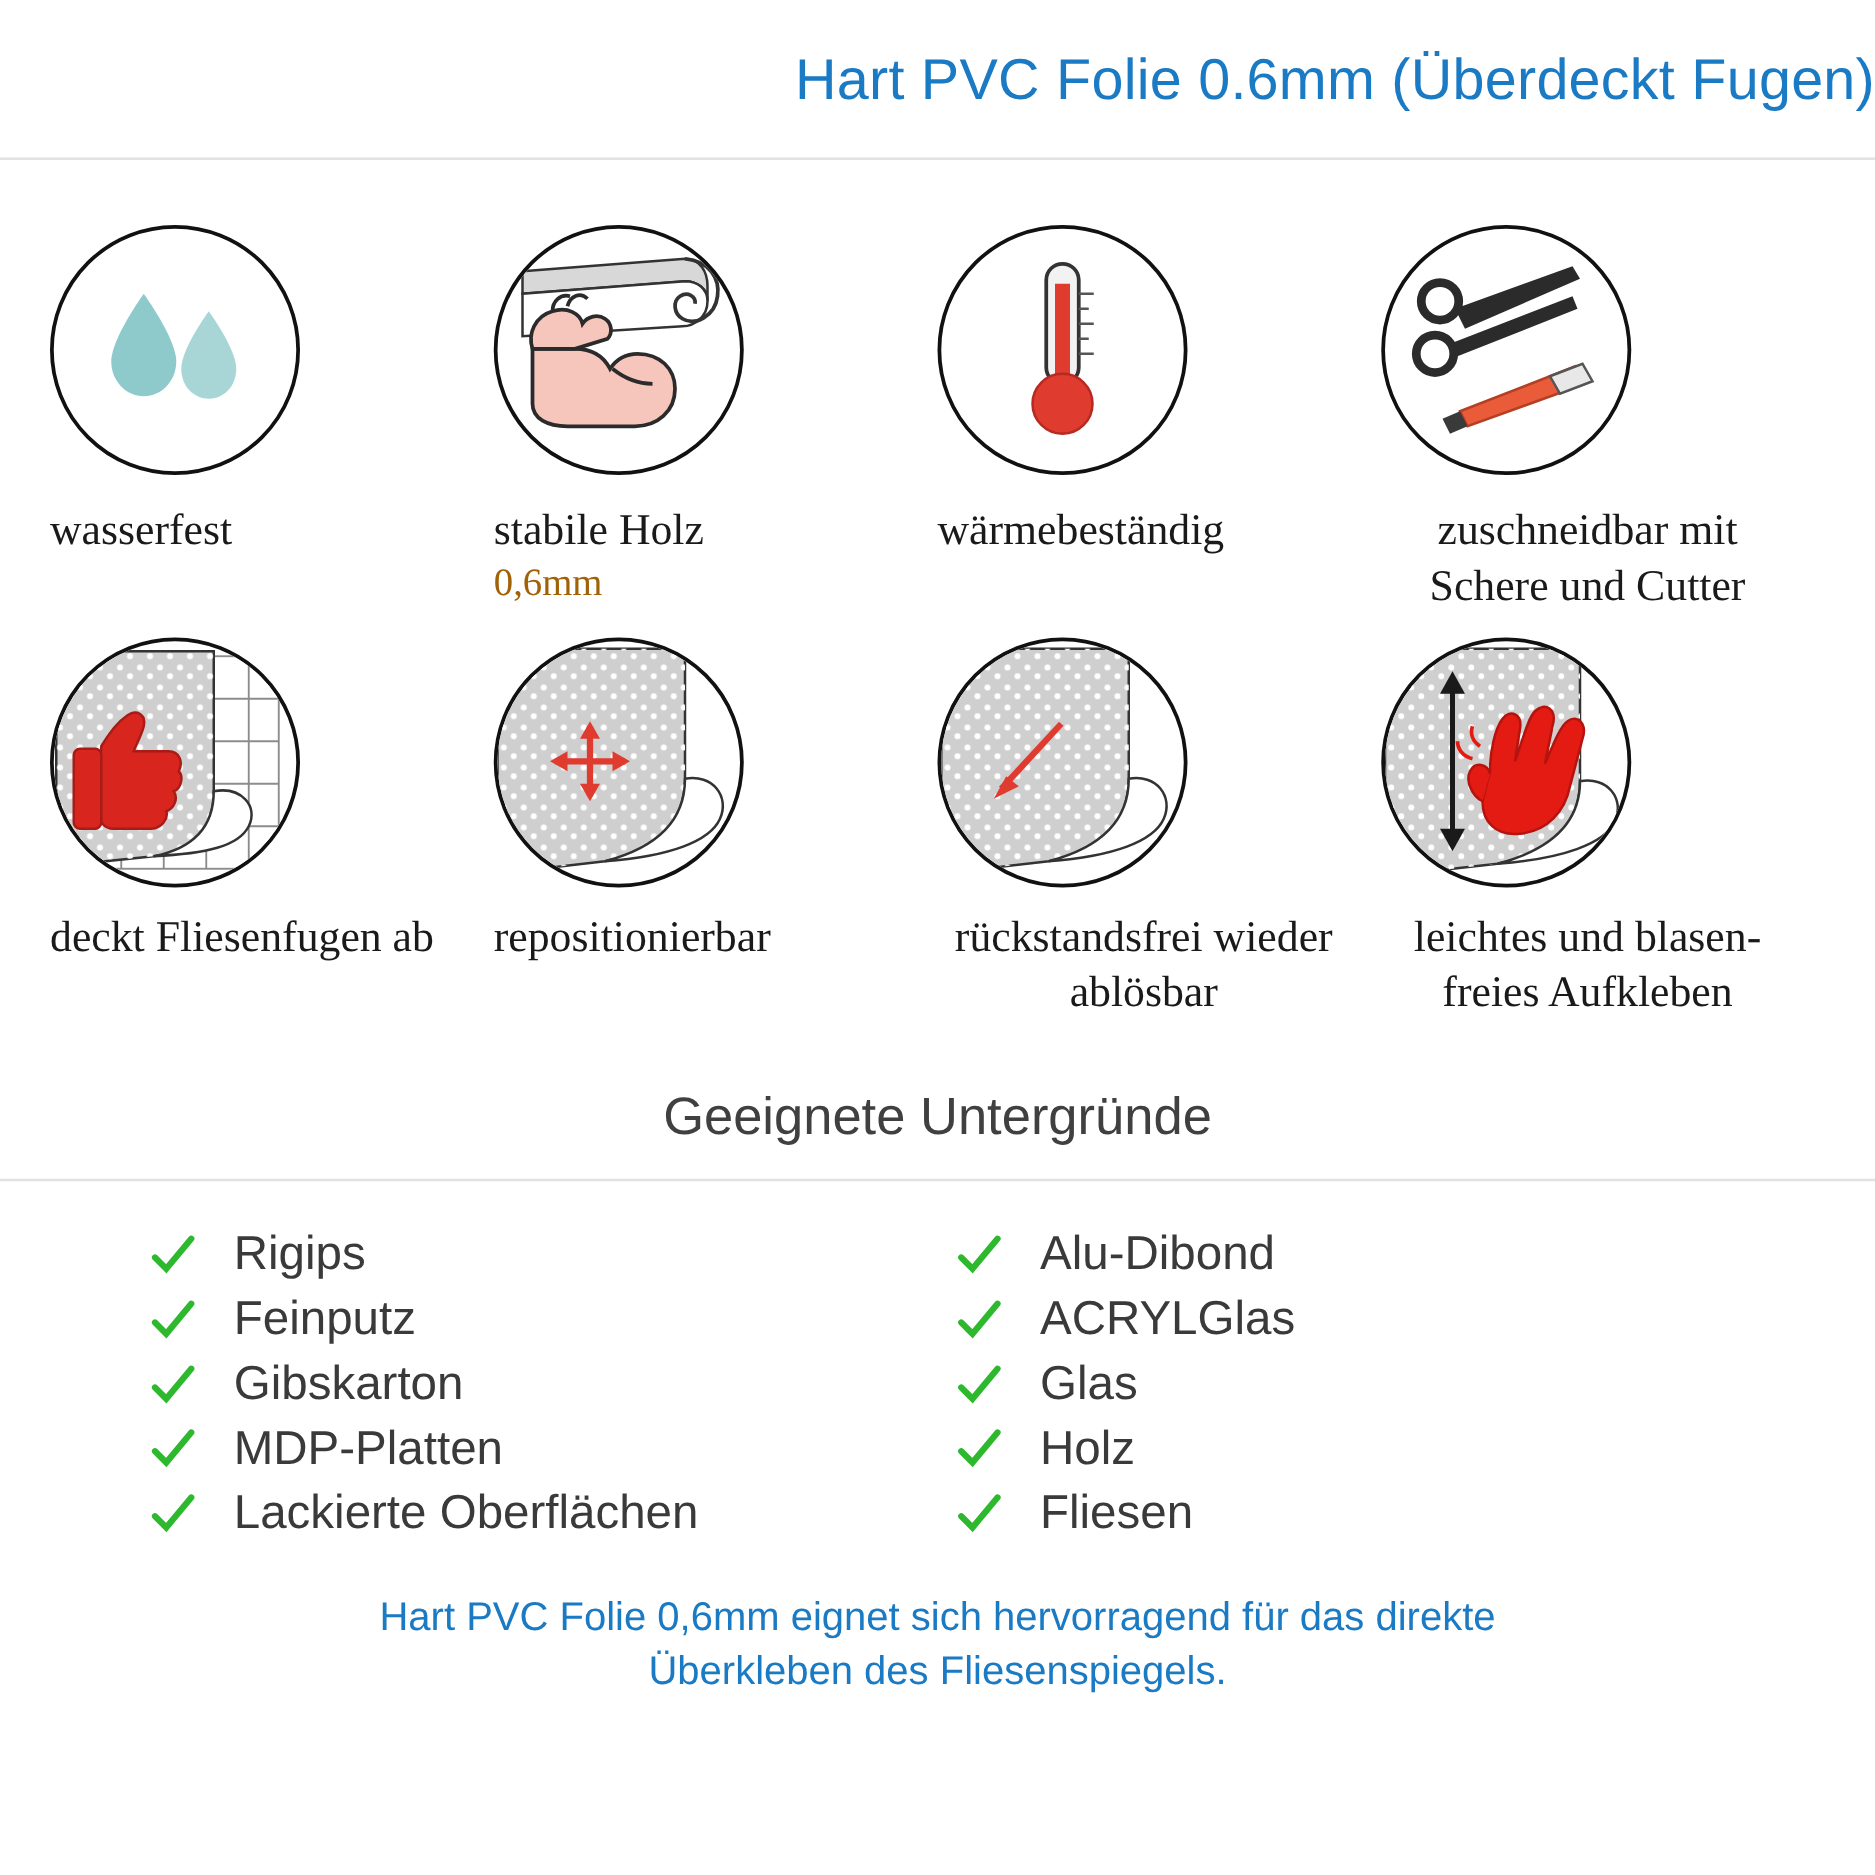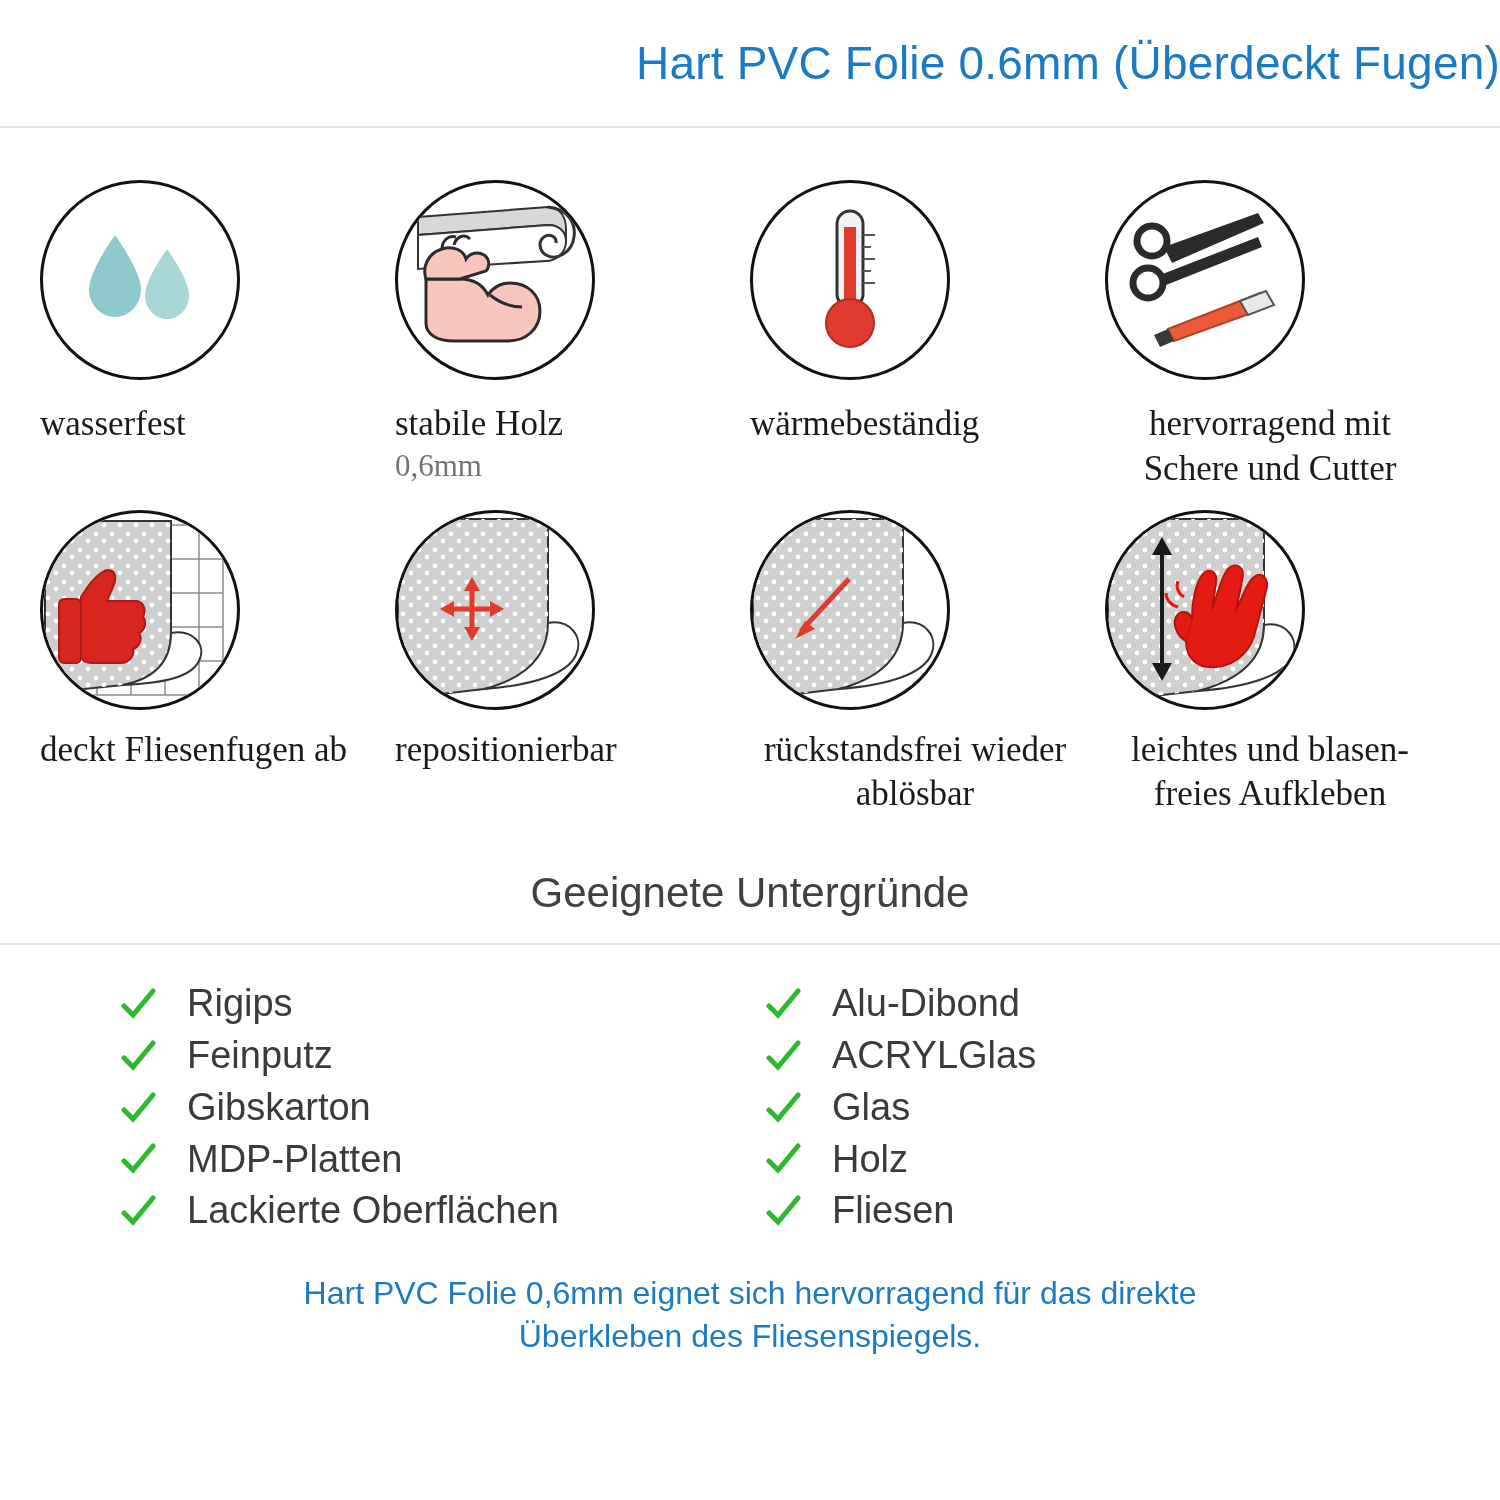--- a/index.html
+++ b/index.html
@@ -70,21 +70,21 @@
     font-family: "Liberation Serif", serif;
     font-size: 35px;
     line-height: 1.28;
     text-align: center;
     color: #1a1a1a;
     max-width: 330px;
   }
   .feature-sub {
     font-family: "Liberation Serif", serif;
     font-size: 31px;
-    color: #737373;
+    color: #a16207;
     text-align: center;
     line-height: 1.2;
   }
   .row2 .feature-label {
     margin-top: 18px;
   }
 
   
   .subheading-wrap {
     margin-top: 52px;
@@ -210,21 +210,21 @@
           <path d="M56 64 L150 30 L156 40 L64 80 Z" fill="#2b2b2b"></path>
           <path d="M52 92 L150 54 L154 64 L58 102 Z" fill="#2b2b2b"></path>
           <circle cx="44" cy="58" r="15" fill="none" stroke="#2b2b2b" stroke-width="7"></circle>
           <circle cx="40" cy="100" r="15" fill="none" stroke="#2b2b2b" stroke-width="7"></circle>
 
           <path d="M60 146 L132 118 L152 110 L160 124 L138 132 L66 158 Z" fill="#ea5b3a" stroke="#b43f23" stroke-width="2"></path>
           <path d="M132 118 L158 108 L166 122 L140 132 Z" fill="#e8e8e8" stroke="#555" stroke-width="2"></path>
           <path d="M60 146 L46 152 L52 164 L66 158 Z" fill="#3a3a3a"></path>
         </svg>
       </div>
-      <div class="feature-label">hervorragend mit Schere und Cutter</div>
+      <div class="feature-label">zuschneidbar mit Schere und Cutter</div>
       <div class="feature-sub"></div>
     </div>
 
     <div class="feature row2">
       <div class="circle">
         <svg width="194" height="194" viewBox="0 0 194 194">
 
           <g stroke="#8c8c8c" stroke-width="1.5" fill="#ffffff">
             <rect x="20" y="12" width="160" height="170"></rect>
             <line x1="20" y1="46" x2="180" y2="46"></line>

